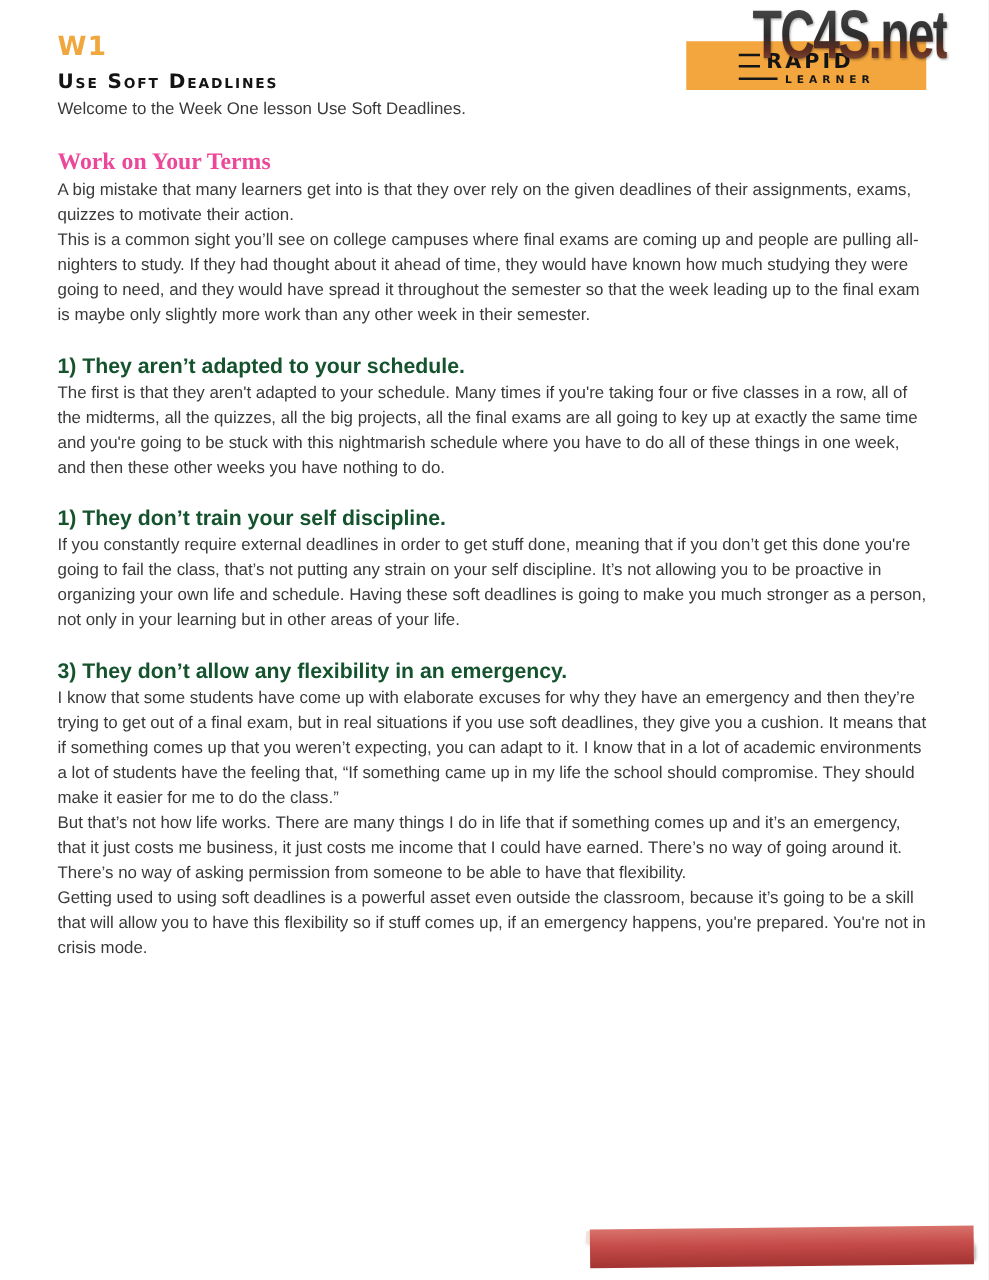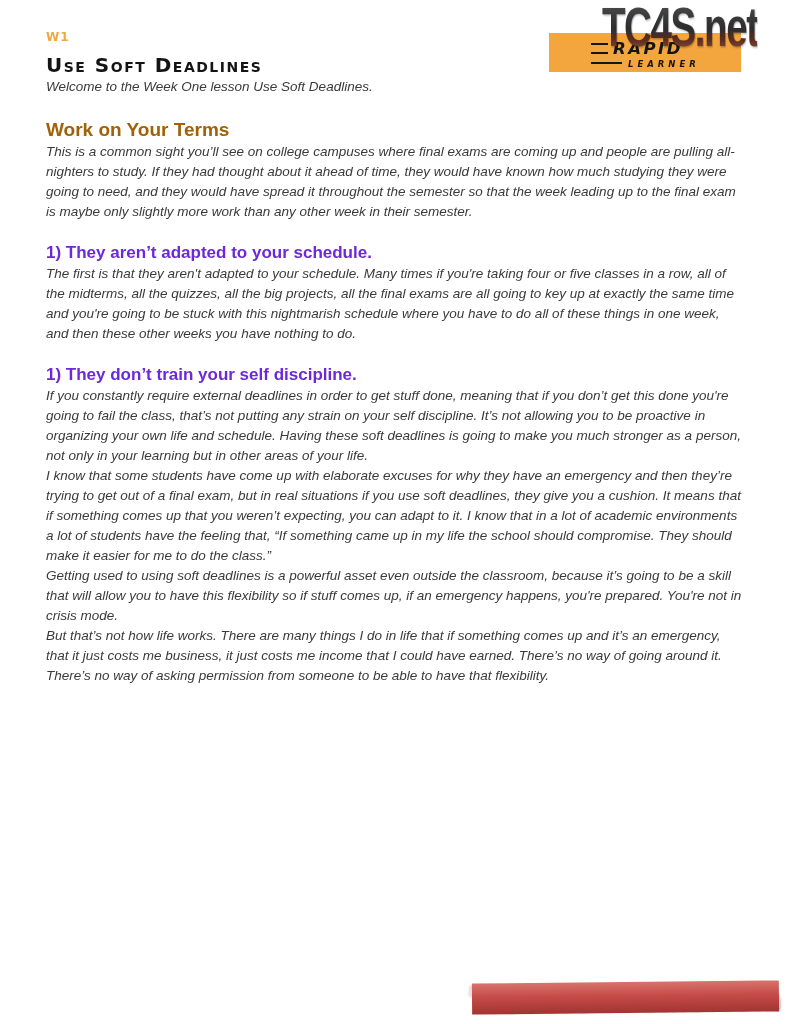--- a/index.html
+++ b/index.html
@@ -2,38 +2,38 @@
 <html><head>
 <meta charset="utf-8">
 <style>
   html,body{margin:0;padding:0;background:#e8e8e8;}
   .page{position:relative;width:791px;height:1024px;background:#ffffff;overflow:hidden;
         font-family:"Liberation Sans",sans-serif;color:#3a3a3a;margin:0 auto;}
   .content{position:absolute;left:46px;width:699px;top:0;}
 
   
   .week-tag{margin-top:27px;font-family:"DejaVu Sans",sans-serif;font-weight:800;
-            font-size:12px;line-height:20px;color:#f0a73e;letter-spacing:1px;}
+            font-size:21px;line-height:20px;color:#f0a73e;letter-spacing:1px;}
   .lesson-title{margin-top:6px;font-family:"DejaVu Sans",sans-serif;font-weight:800;
-            font-size:20px;line-height:24px;color:#141414;font-variant:small-caps;
+            font-size:16px;line-height:24px;color:#141414;font-variant:small-caps;
             letter-spacing:1.5px;}
 
   .intro{margin-top:36px;font-size:13.5px;line-height:20px;}
 
-  h1.doc-h1{margin:20px 0 0 0;font-size:19px;line-height:25px;font-weight:700;color:#a16207;}
-  h2.doc-h2{margin:19px 0 0 0;font-size:17px;line-height:23px;font-weight:700;color:#6d28d9;}
-  p.body-p{margin:0;font-size:13.5px;line-height:20px;font-style:italic;}
+  h1.doc-h1{margin:20px 0 0 0;font-size:19px;line-height:25px;font-weight:700;color:#ec4899;font-family:Liberation Serif, serif;}
+  h2.doc-h2{margin:19px 0 0 0;font-size:17px;line-height:23px;font-weight:700;color:#14532d;}
+  p.body-p{margin:0;font-size:13.5px;line-height:20px;}
   .mt7{margin-top:7px}.mt9{margin-top:9px}.mt13{margin-top:13px}
   .mt17{margin-top:17px}.mt6{margin-top:6px}.mt20{margin-top:20px}
 
   
   .brand-banner{position:absolute;left:549px;top:33px;width:192px;height:39px;
                 background:#f3a63e;z-index:1;}
   .brand{position:absolute;left:42px;top:7px;}
-  .brand-row{display:flex;align-items:center;font-style:italic;}
+  .brand-row{display:flex;align-items:center;}
   .equals-lines{width:17px;height:7px;border-top:2.5px solid #151515;
                 border-bottom:2.5px solid #151515;margin-right:5px;}
   .brand-top{font-size:16.5px;font-weight:800;letter-spacing:2.5px;color:#151515;
              font-family:"DejaVu Sans",sans-serif;line-height:17px;}
   .brand-rule{width:31px;height:2.5px;background:#151515;margin-right:6px;}
   .brand-bottom{font-size:8.5px;font-weight:700;letter-spacing:4px;color:#151515;
              font-family:"DejaVu Sans",sans-serif;line-height:10px;margin-top:2px;}
 
   
   .site-watermark{position:absolute;left:602px;top:0px;z-index:2;
@@ -82,31 +82,33 @@
 
   <div class="site-watermark">TC4S.net</div>
 
   <div class="content">
     <div class="week-tag">W1</div>
     <div class="lesson-title">Use Soft Deadlines</div>
 
     <p class="body-p intro">Welcome to the Week One lesson Use Soft Deadlines.</p>
 
     <h1 class="doc-h1">Work on Your Terms</h1>
+    <p class="body-p mt13">A big mistake that many learners get into is that they over rely on the given deadlines of their assignments, exams, quizzes to motivate their action.</p>
     <p class="body-p mt17">This is a common sight you’ll see on college campuses where final exams are coming up and people are pulling all-nighters to study. If they had thought about it ahead of time, they would have known how much studying they were going to need, and they would have spread it throughout the semester so that the week leading up to the final exam is maybe only slightly more work than any other week in their semester.</p>
 
     <h2 class="doc-h2">1) They aren’t adapted to your schedule.</h2>
     <p class="body-p mt7">The first is that they aren't adapted to your schedule. Many times if you're taking four or five classes in a row, all of the midterms, all the quizzes, all the big projects, all the final exams are all going to key up at exactly the same time and you're going to be stuck with this nightmarish schedule where you have to do all of these things in one week, and then these other weeks you have nothing to do.</p>
 
     <h2 class="doc-h2">1) They don’t train your self discipline.</h2>
     <p class="body-p mt7">If you constantly require external deadlines in order to get stuff done, meaning that if you don’t get this done you're going to fail the class, that’s not putting any strain on your self discipline. It’s not allowing you to be proactive in organizing your own life and schedule. Having these soft deadlines is going to make you much stronger as a person, not only in your learning but in other areas of your life.</p>
 
+    <h2 class="doc-h2">3) They don’t allow any flexibility in an emergency.</h2>
     <p class="body-p mt6">I know that some students have come up with elaborate excuses for why they have an emergency and then they’re trying to get out of a final exam, but in real situations if you use soft deadlines, they give you a cushion. It means that if something comes up that you weren’t expecting, you can adapt to it. I know that in a lot of academic environments a lot of students have the feeling that, “If something came up in my life the school should compromise. They should make it easier for me to do the class.”</p>
+    <p class="body-p mt9">But that’s not how life works. There are many things I do in life that if something comes up and it’s an emergency, that it just costs me business, it just costs me income that I could have earned. There’s no way of going around it. There’s no way of asking permission from someone to be able to have that flexibility.</p>
     <p class="body-p mt20">Getting used to using soft deadlines is a powerful asset even outside the classroom, because it’s going to be a skill that will allow you to have this flexibility so if stuff comes up, if an emergency happens, you're prepared. You're not in crisis mode.</p>
-    <p class="body-p mt9">But that’s not how life works. There are many things I do in life that if something comes up and it’s an emergency, that it just costs me business, it just costs me income that I could have earned. There’s no way of going around it. There’s no way of asking permission from someone to be able to have that flexibility.</p>
   </div>
 
 
   <div class="wm wm-traders">
     <span class="outline">TradersXtreme.com</span>
     <span class="fill">TradersXtreme.com</span>
   </div>
 
 </div>
 

